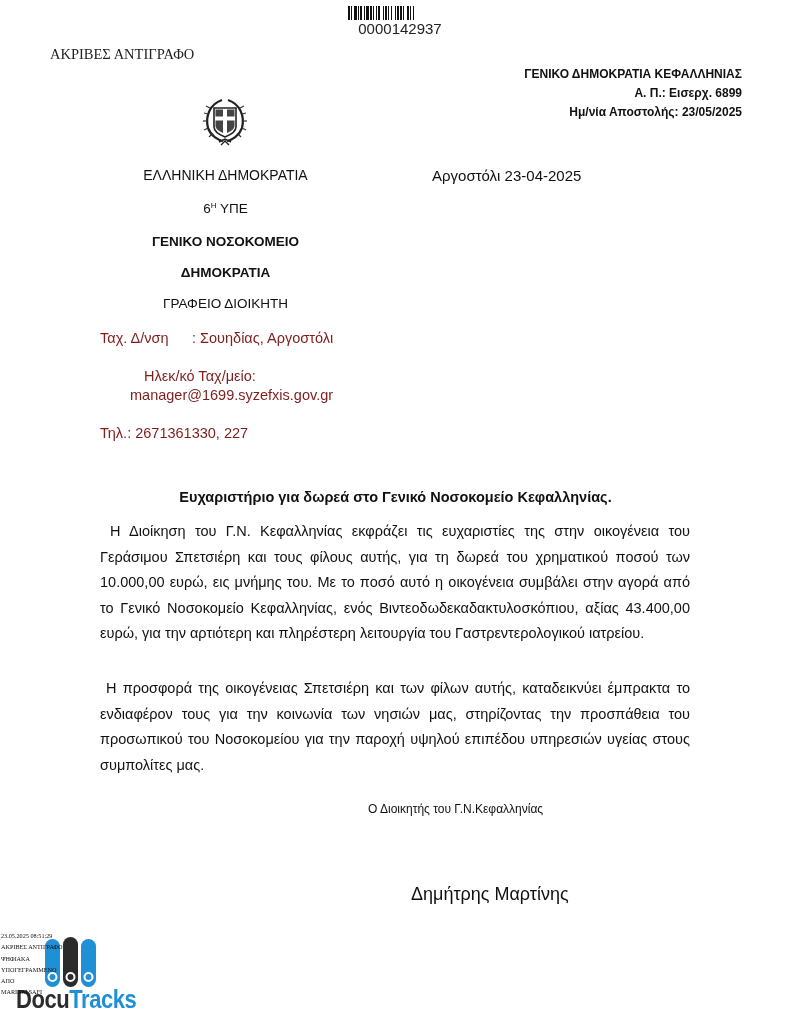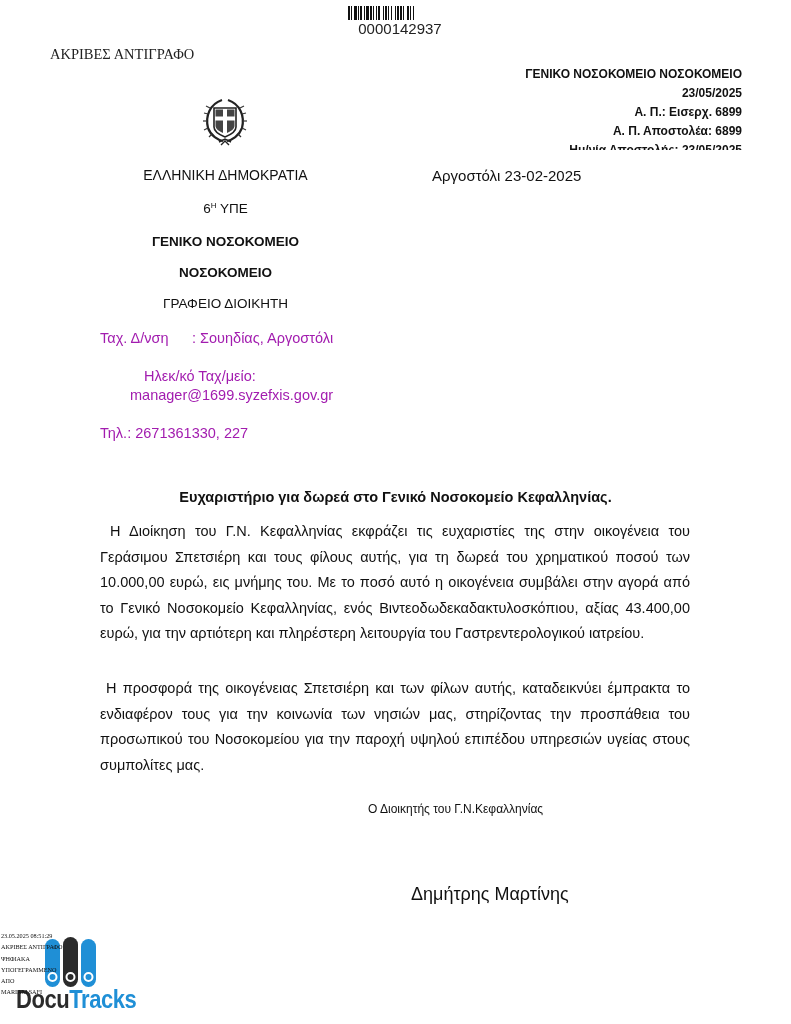--- a/index.html
+++ b/index.html
@@ -26,21 +26,21 @@
   .left-head { left: 118px; width: 215px; text-align: center; font-size: 14px; }
   .lh1 { top: 167px; }
   .lh2 { top: 201px; font-weight: normal; font-size: 13.5px; }
   .lh3 { top: 234px; font-weight: bold; font-size: 13.5px; }
   .lh4 { top: 265px; font-weight: bold; font-size: 13.5px; }
   .lh5 { top: 296px; font-weight: normal; font-size: 13.5px; }
   sup { font-size: 8px; vertical-align: 5px; }
 
   .place-date { left: 432px; top: 167px; font-size: 15px; }
 
-  .contact { left: 100px; font-size: 14.5px; color: #a21caf; }
+  .contact { left: 100px; font-size: 14.5px; color: #7f1d1d; }
   .c1 { top: 330px; }
   .c1 .lbl { display: inline-block; width: 92px; }
   .c2 { top: 368px; margin-left: 44px; }
   .c3 { top: 387px; margin-left: 30px; }
   .c4 { top: 425px; }
 
   .subject { left: 0; width: 791px; top: 489px; text-align: center; font-weight: bold; font-size: 14.5px; }
 
   .para { left: 100px; width: 590px; font-size: 14.5px; line-height: 25.5px; text-align: justify; text-align-last: left; }
   .p1 { top: 519px; text-indent: 10px; }
@@ -104,24 +104,22 @@
     <span style="width: 2px; background: rgb(255, 255, 255);"></span>
     <span style="width: 1px;"></span>
     <span style="width: 1px; background: rgb(255, 255, 255);"></span>
   </div>
 <div class="abs barcode-num">0000142937</div>
 
 <div class="abs copy-label">ΑΚΡΙΒΕΣ ΑΝΤΙΓΡΑΦΟ</div>
 
 <div class="abs protocol-clip">
   <div class="abs protocol">
-    <div>ΓΕΝΙΚΟ ΝΟΣΟΚΟΜΕΙΟ ΝΟΣΟΚΟΜΕΙΟ</div>
-    <div>23/05/2025</div>
+    <div>ΓΕΝΙΚΟ ΔΗΜΟΚΡΑΤΙΑ ΚΕΦΑΛΛΗΝΙΑΣ</div>
     <div>Α. Π.: Εισερχ. 6899</div>
-    <div>Α. Π. Αποστολέα: 6899</div>
     <div>Ημ/νία Αποστολής: 23/05/2025</div>
   </div>
 </div>
 
 <div class="abs emblem">
   <svg width="46" height="54" viewBox="0 0 46 54">
 
     <path d="M20 6 C8 10 3 22 6 34 C9 42 16 46 21 47" fill="none" stroke="#222" stroke-width="2.2"></path>
     <path d="M26 6 C38 10 43 22 40 34 C37 42 30 46 25 47" fill="none" stroke="#222" stroke-width="2.2"></path>
     <g stroke="#333" stroke-width="1.2">
@@ -142,24 +140,24 @@
     <rect x="13.5" y="15.5" width="7.5" height="7" fill="#444"></rect>
     <rect x="25" y="15.5" width="7.5" height="7" fill="#444"></rect>
     <path d="M13.5 26.5 H21 V39 C17 37 13.5 35 13.5 32 Z" fill="#444"></path>
     <path d="M25 26.5 H32.5 V32 C32.5 35 29 37 25 39 Z" fill="#444"></path>
   </svg>
 </div>
 
 <div class="abs left-head lh1">ΕΛΛΗΝΙΚΗ ΔΗΜΟΚΡΑΤΙΑ</div>
 <div class="abs left-head lh2"><span>6</span><sup>Η</sup><span> ΥΠΕ</span></div>
 <div class="abs left-head lh3">ΓΕΝΙΚΟ ΝΟΣΟΚΟΜΕΙΟ</div>
-<div class="abs left-head lh4">ΝΟΣΟΚΟΜΕΙΟ</div>
+<div class="abs left-head lh4">ΔΗΜΟΚΡΑΤΙΑ</div>
 <div class="abs left-head lh5">ΓΡΑΦΕΙΟ ΔΙΟΙΚΗΤΗ</div>
 
-<div class="abs place-date">Αργοστόλι  23-02-2025</div>
+<div class="abs place-date">Αργοστόλι  23-04-2025</div>
 
 <div class="abs contact c1">
   <span class="lbl">Ταχ. Δ/νση</span><span>: Σουηδίας, Αργοστόλι</span>
 </div>
 <div class="abs contact c2">Ηλεκ/κό Ταχ/μείο:</div>
 <div class="abs contact c3">manager@1699.syzefxis.gov.gr</div>
 <div class="abs contact c4">Τηλ.: 2671361330, 227</div>
 
 <div class="abs subject">Ευχαριστήριο για δωρεά στο Γενικό Νοσοκομείο Κεφαλληνίας.</div>
 

